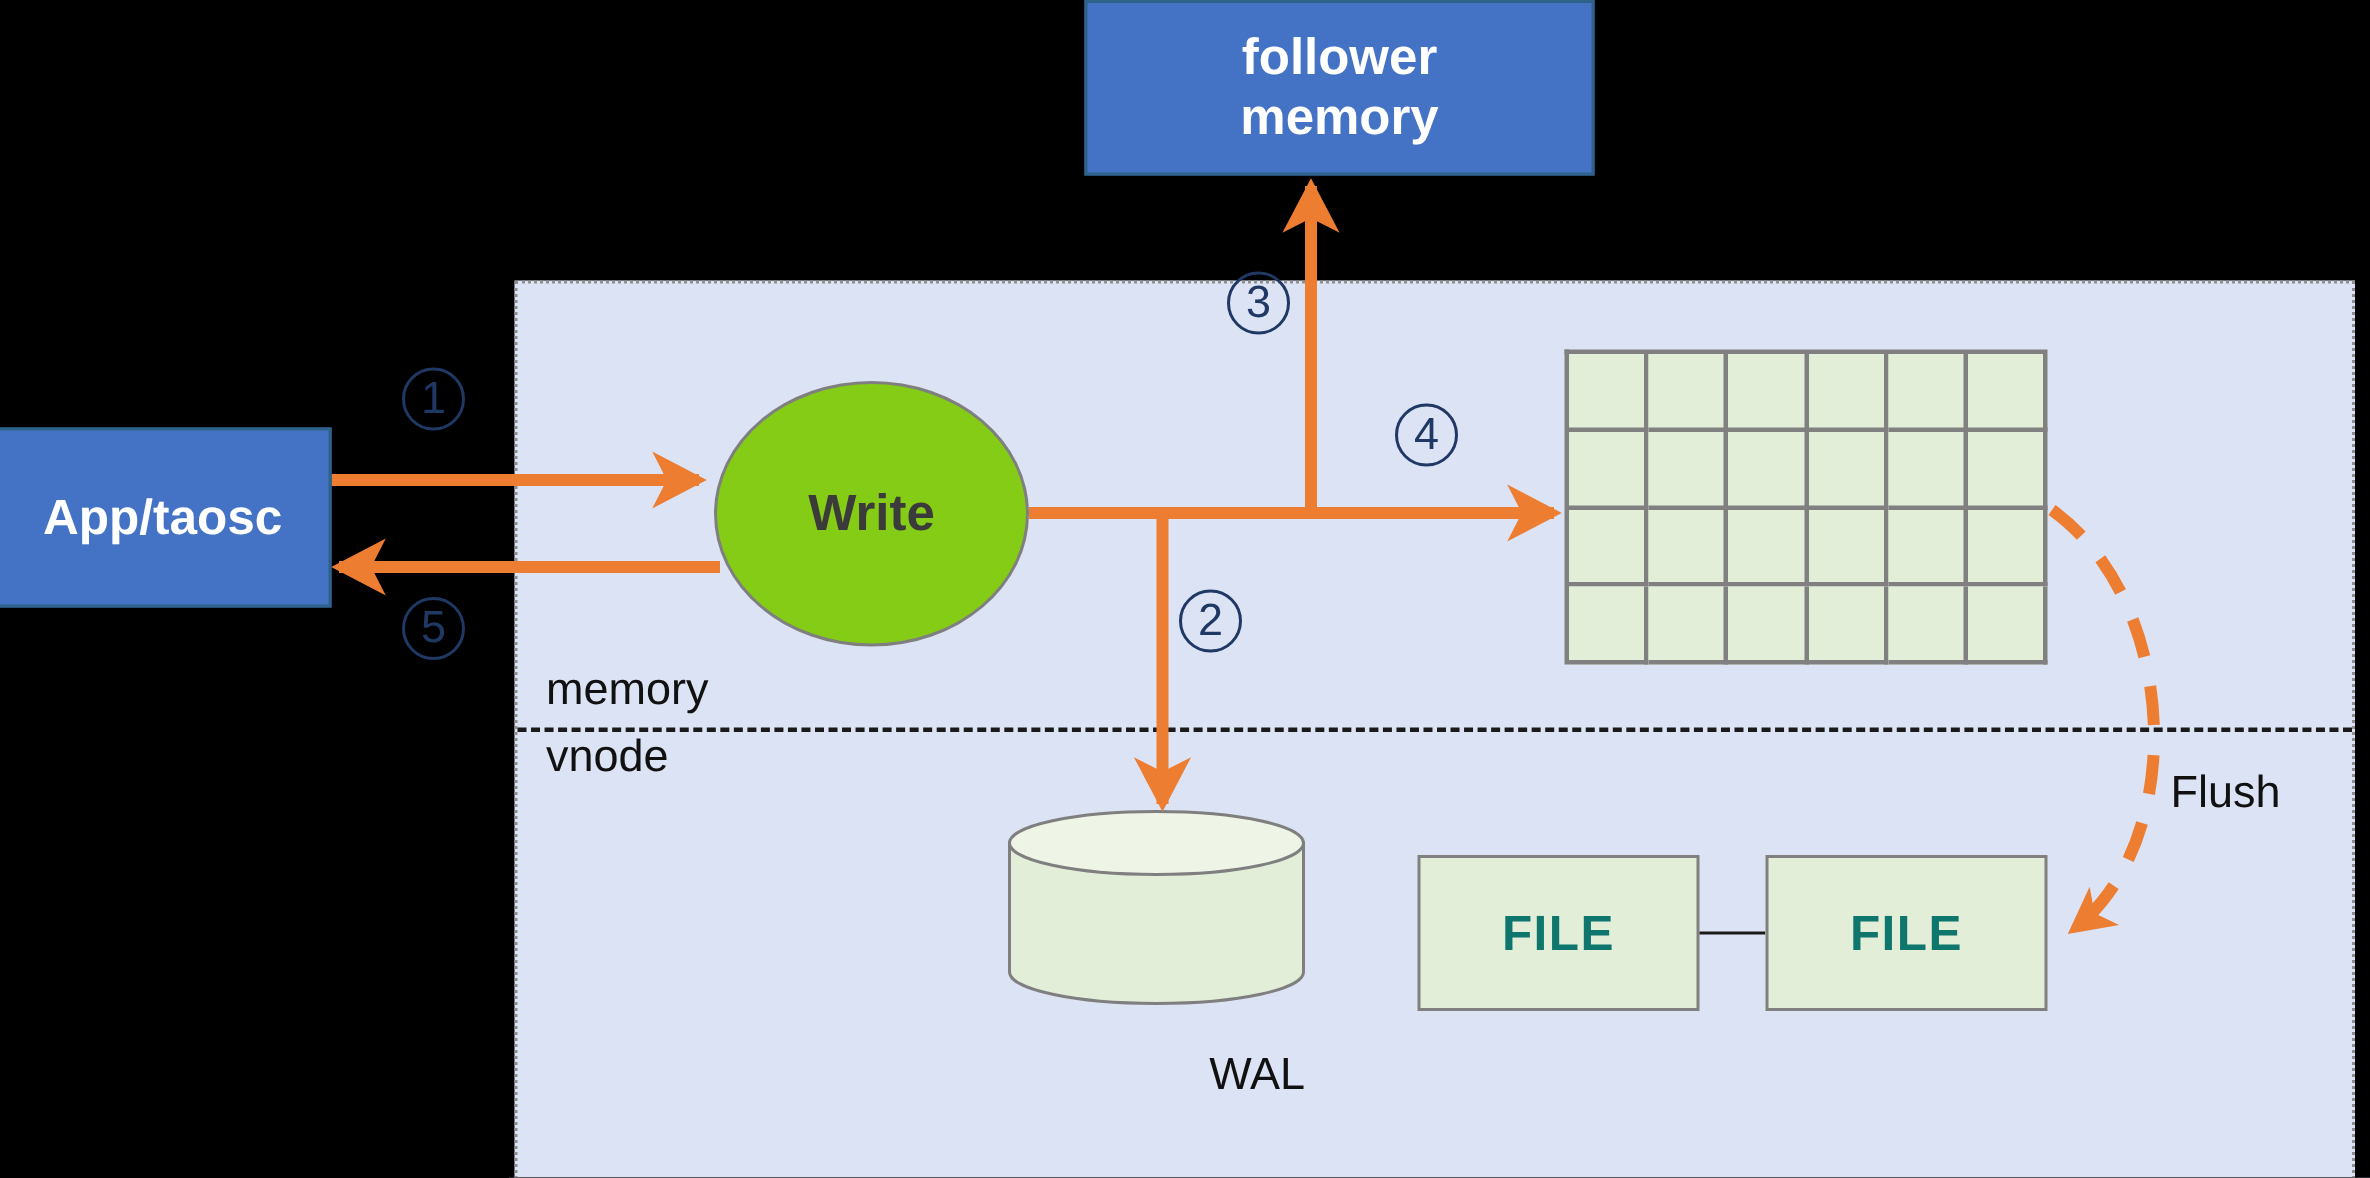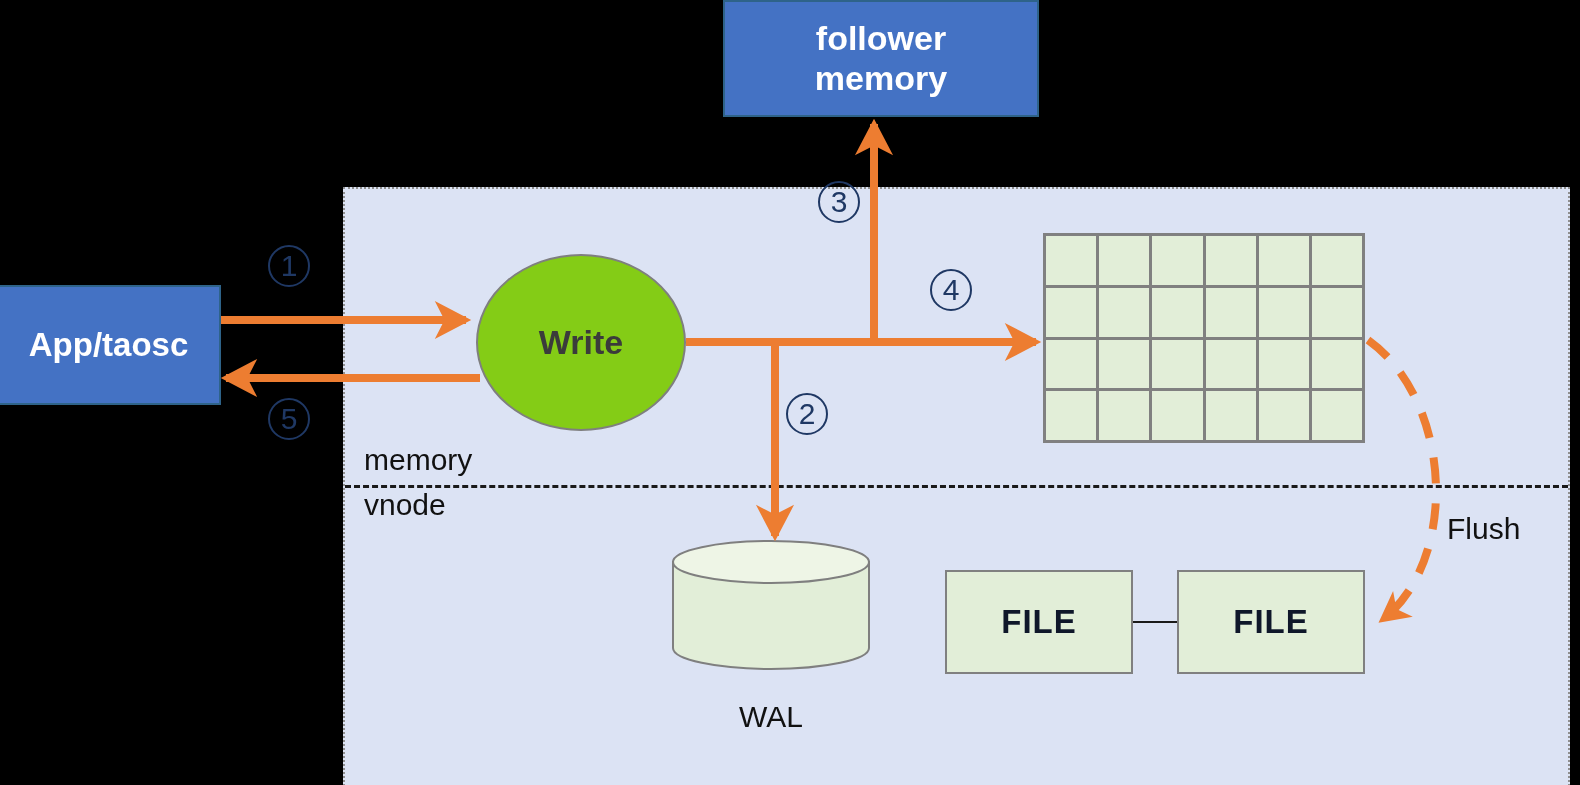--- a/index.html
+++ b/index.html
@@ -38,21 +38,21 @@
     font-weight: bold;
     display: flex;
     align-items: center;
     justify-content: center;
     text-align: center;
     line-height: 1.15;
   }
   #follower-vnode {
     left: 723px;
     top: 0px;
-    width: 316px;
+    width: 340px;
     height: 117px;
     font-size: 34px;
   }
   #app-taosc {
     left: -4px;
     top: 285px;
     width: 225px;
     height: 120px;
     font-size: 33px;
   }
@@ -121,37 +121,37 @@
     left: 672px;
     top: 540px;
     width: 198px;
     height: 130px;
   }
   #wal-label {
     position: absolute;
     left: 672px;
     top: 700px;
     width: 198px;
-    text-align: center;
+    text-align: right;
     font-size: 30px;
     color: #111111;
   }
 
   
   .file-box {
     position: absolute;
     background: #e2eed8;
     border: 2px solid #808080;
     box-sizing: border-box;
     display: flex;
     align-items: center;
     justify-content: center;
     font-size: 33px;
     font-weight: bold;
-    color: #0f172a;
+    color: #0f766e;
     letter-spacing: 1px;
   }
   #file-box-1 { left: 945px;  top: 570px; width: 188px; height: 104px; }
   #file-box-2 { left: 1177px; top: 570px; width: 188px; height: 104px; }
   #file-link {
     position: absolute;
     left: 1133px;
     top: 621px;
     width: 44px;
     height: 0;

